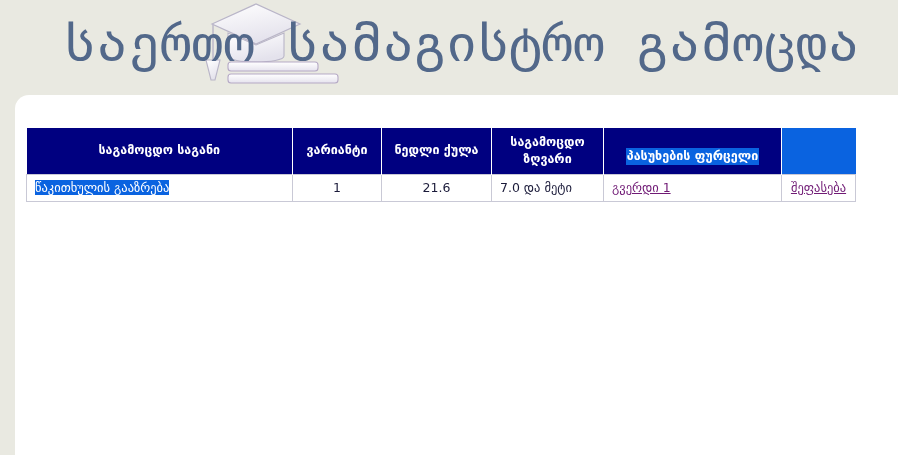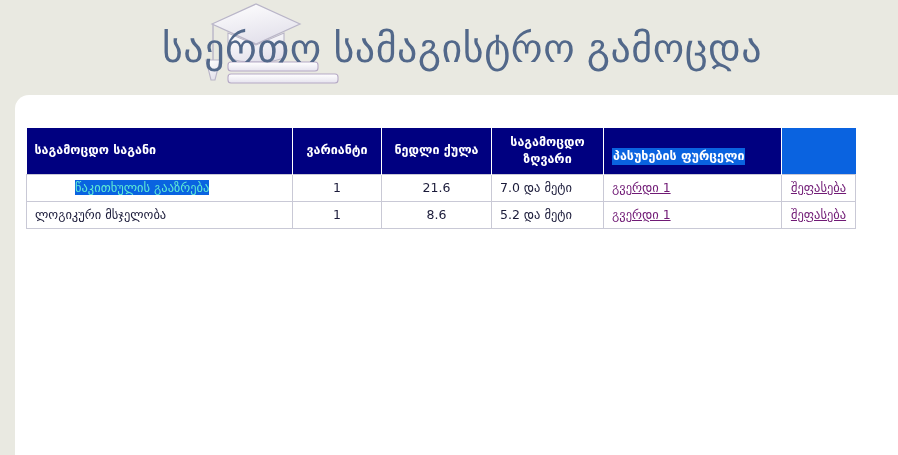--- a/index.html
+++ b/index.html
@@ -34,22 +34,22 @@
     position: absolute;
     left: 0;
     top: 0;
     width: 898px;
     height: 95px;
     display: flex;
     align-items: center;
     justify-content: center;
   }
   .page-title {
-    font-family: Liberation Sans, sans-serif;
-    font-size: 40px;
+    font-family: Liberation Mono, monospace;
+    font-size: 52px;
     line-height: 1;
     color: #52688a;
     letter-spacing: 0.5px;
     white-space: nowrap;
     padding-left: 26px;
   }
   
   .cap-icon {
     position: absolute;
     left: 168px;
@@ -82,21 +82,21 @@
   .results-table th {
     background: #000080;
     color: #ffffff;
     font-size: 12.5px;
     font-weight: bold;
     padding: 6px 8px;
     border-right: 1px solid #ffffff;
     vertical-align: middle;
     line-height: 1.35;
   }
-  .results-table th.left  { text-align: left; }
+  .results-table th.left  { text-align: center; }
   .results-table th.center{ text-align: center; }
   .results-table th:last-child { border-right: none; }
 
   .results-table td {
     background: #ffffff;
     color: #1b1b3a;
     font-size: 12.5px;
     padding: 4px 8px;
     border: 1px solid #c9c9d6;
     height: 18px;
@@ -104,22 +104,21 @@
     white-space: nowrap;
   }
   .results-table tbody tr td:first-child { border-left: 1px solid #c9c9d6; }
   .cell-left   { text-align: left; }
   .cell-center { text-align: center; }
   .cell-right  { text-align: left; }
 
   
   .sel {
     background: #0a63e0;
-    color: #5eead4;
-    margin-left: 40px;
+    color: #ffffff;
   }
   th .selbox {
     display: inline-block;
     background: #0a63e0;
     color: #ffffff;
     padding: 0 1px;
     margin-top: 12px;
   }
   th.sel-cell {
     background: #0a63e0;
@@ -219,30 +218,18 @@
           <td class="cell-center">1</td>
           <td class="cell-center">21.6</td>
           <td class="cell-right">7.0 და მეტი</td>
           <td class="cell-left">
             <a class="tbl-link" href="#">გვერდი 1</a>
           </td>
           <td class="cell-center">
             <a class="tbl-link" href="#">შეფასება</a>
           </td>
         </tr>
-        <tr>
-          <td class="cell-left">ლოგიკური მსჯელობა</td>
-          <td class="cell-center">1</td>
-          <td class="cell-center">8.6</td>
-          <td class="cell-right">5.2 და მეტი</td>
-          <td class="cell-left">
-            <a class="tbl-link" href="#">გვერდი 1</a>
-          </td>
-          <td class="cell-center">
-            <a class="tbl-link" href="#">შეფასება</a>
-          </td>
-        </tr>
       </tbody>
     </table>
 
 
   </div>
 </div>
 
 </body></html>

